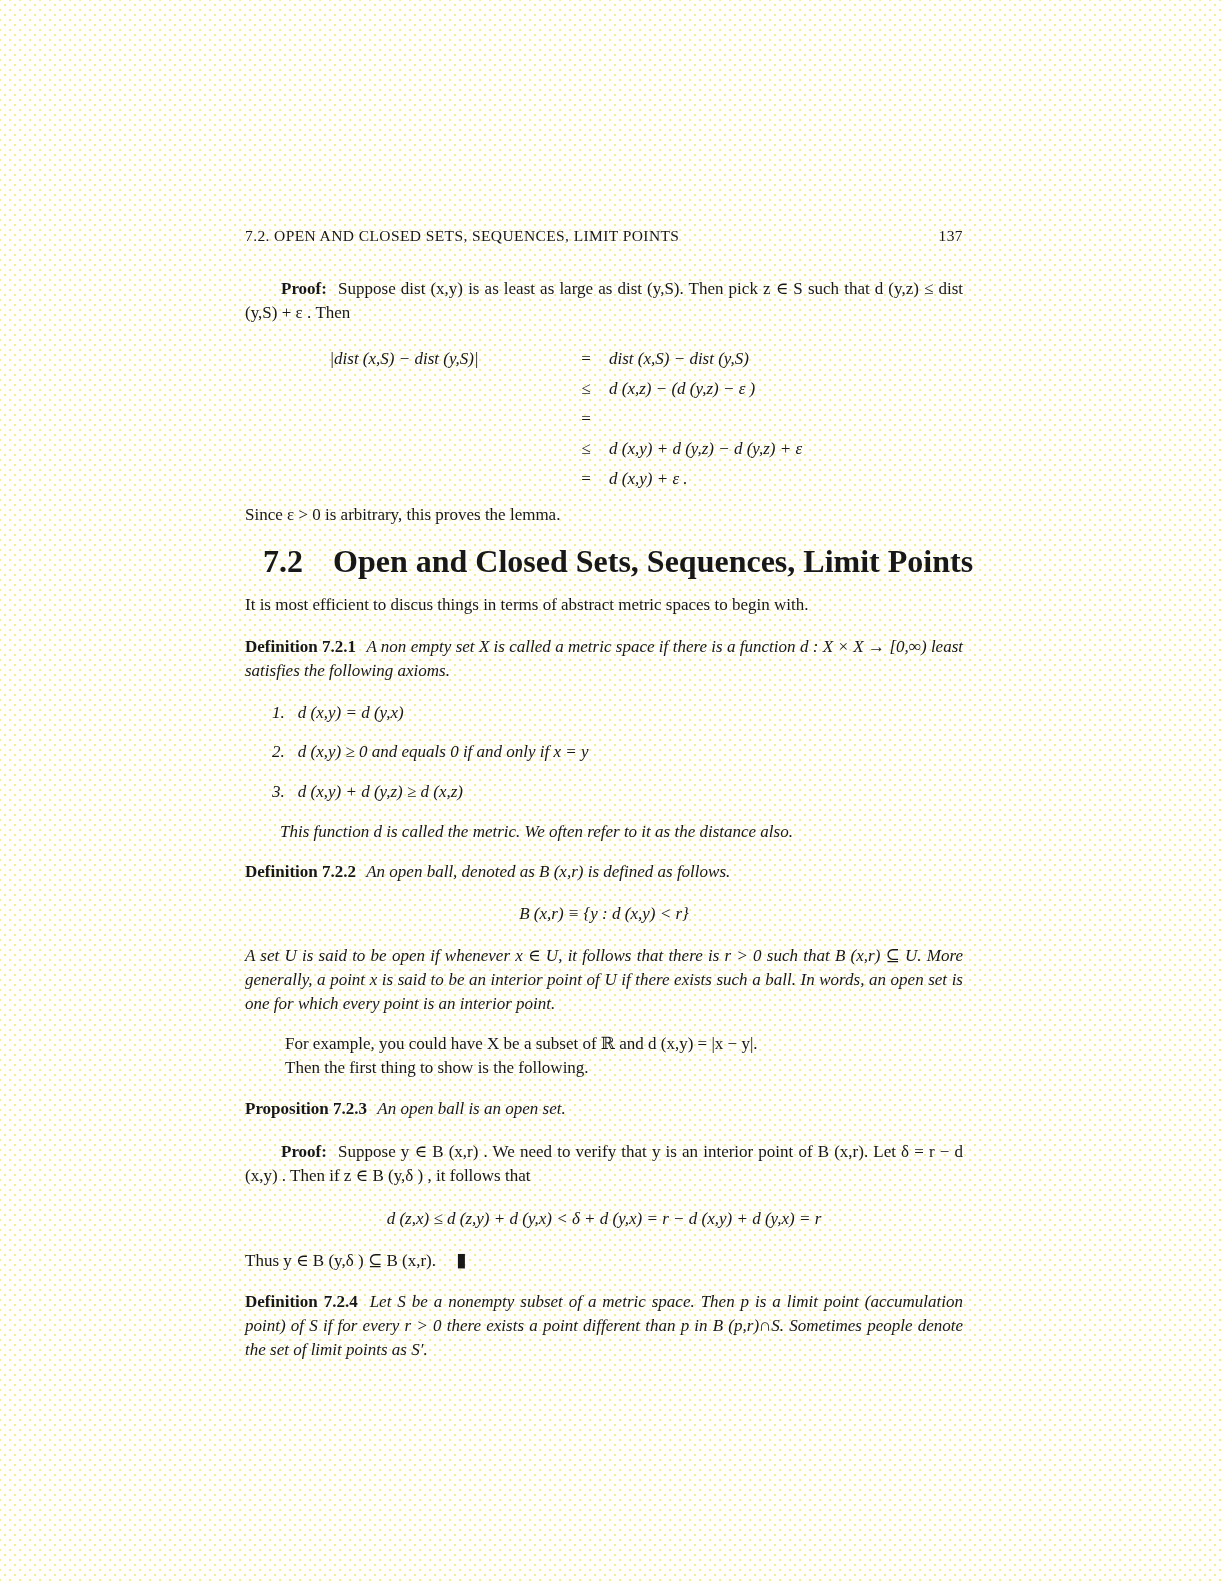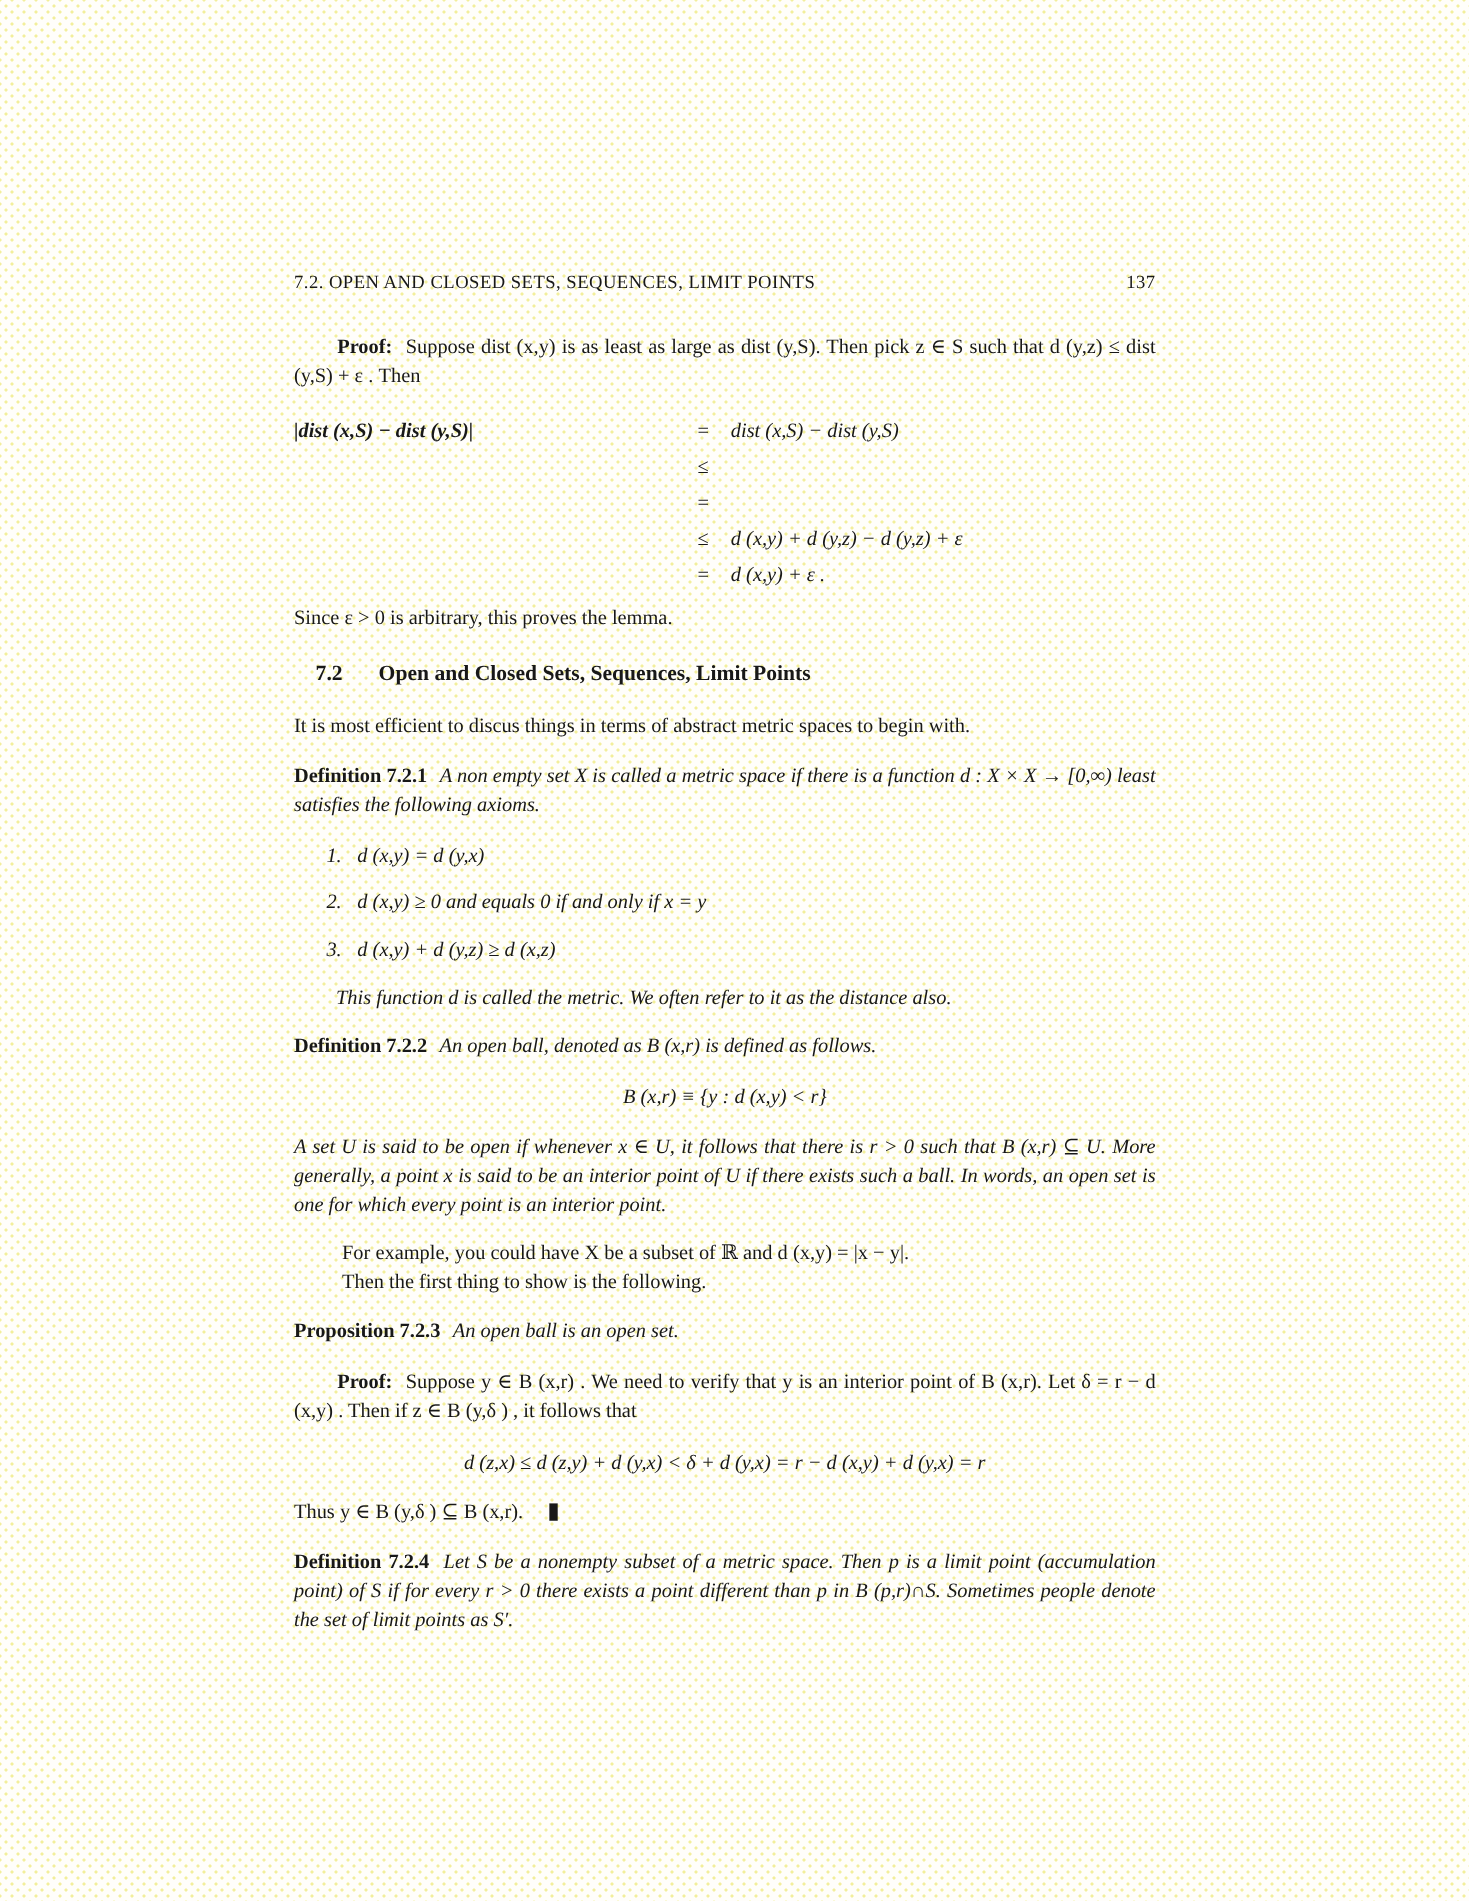--- a/index.html
+++ b/index.html
@@ -31,24 +31,24 @@
     justify-content: space-between;
     font-size: 15.5px;
     letter-spacing: 0.4px;
   }
   .para { text-align: justify; }
   .indent { text-indent: 36px; }
   .blabel { font-weight: bold; margin-right: 6px; }
   .ital { font-style: italic; }
   .math { font-style: italic; }
   .eqrow { display: flex; height: 30px; line-height: 30px; }
-  .eq-lhs { width: 318px; text-align: left; font-weight: bold; }
+  .eq-lhs { width: 318px; text-align: center; }
   .eq-rel { width: 46px; text-align: center; font-style: normal; }
   .eq-rhs { flex: 1; text-align: left; }
-  .sect { font-weight: bold; font-size: 18px; line-height: 30px; padding-left: 18px; }
+  .sect { font-weight: bold; font-size: 32px; line-height: 30px; padding-left: 18px; }
   .sect-num { margin-right: 30px; }
   .axiom { padding-left: 27px; font-style: italic; }
   .axiom-num { margin-right: 13px; }
   .note-indent { padding-left: 35px; }
   .ex-indent { padding-left: 40px; }
   .eq-center { text-align: center; }
   .qed {
     font-family: "DejaVu Sans", sans-serif;
     font-style: normal;
     font-size: 19px;
@@ -73,20 +73,21 @@
 
     <div class="abs math" style="top:122px;">
       <div class="eqrow">
         <span class="eq-lhs">|dist (x,S) − dist (y,S)|</span>
         <span class="eq-rel">=</span>
         <span class="eq-rhs">dist (x,S) − dist (y,S)</span>
       </div>
       <div class="eqrow">
         <span class="eq-lhs"></span>
         <span class="eq-rel">≤</span>
+        <span class="eq-rhs">d (x,z) − (d (y,z) − ε )</span>
       </div>
       <div class="eqrow">
         <span class="eq-lhs"></span>
         <span class="eq-rel">=</span>
       </div>
       <div class="eqrow">
         <span class="eq-lhs"></span>
         <span class="eq-rel">≤</span>
         <span class="eq-rhs">d (x,y) + d (y,z) − d (y,z) + ε</span>
       </div>

